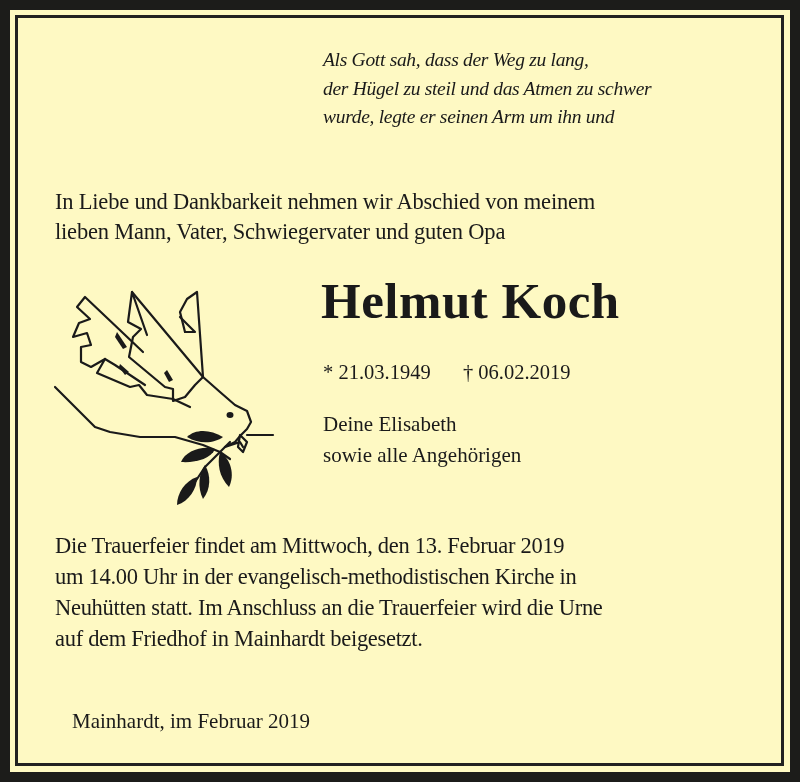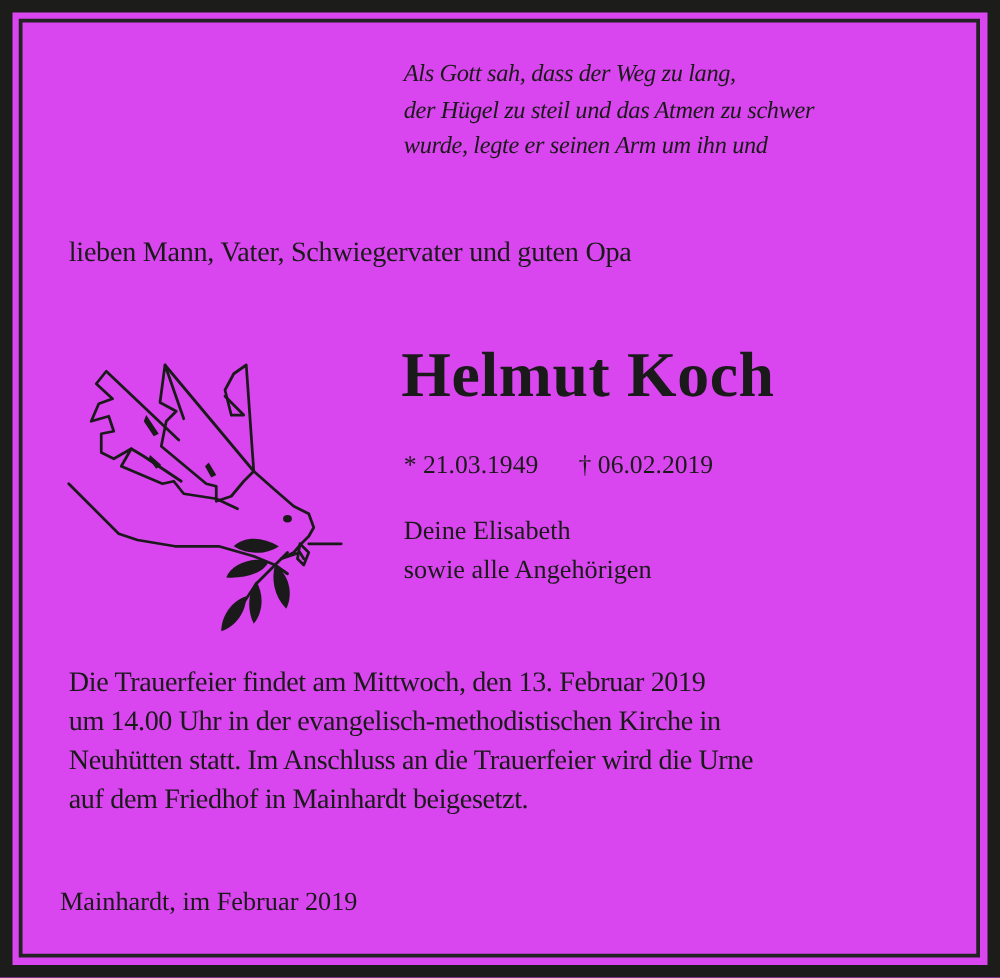--- a/index.html
+++ b/index.html
@@ -8,21 +8,21 @@
       background: #1c1c1a;
       position: relative;
       overflow: hidden;
       font-family: "Liberation Serif", "DejaVu Serif", serif;
       color: #1a1a1a;
     }
     .paper {
       position: absolute;
       left: 10px; top: 10px;
       width: 780px; height: 762px;
-      background: #d946ef;
+      background: #fef9c3;
     }
     .frame {
       position: absolute;
       left: 5px; top: 5px;
       right: 6px; bottom: 6px;
       border: 3px solid #222;
       box-sizing: border-box;
     }
     .abs { position: absolute; white-space: nowrap; }
     .quote {
@@ -62,21 +62,21 @@
     }
     .family div { height: 31px; }
     .ceremony {
       left: 45px; top: 520px;
       font-size: 22.5px;
       line-height: 31px;
       letter-spacing: -0.3px;
     }
     .ceremony div { height: 31px; }
     .closing {
-      left: 38px; top: 696px;
+      left: 62px; top: 696px;
       font-size: 21px;
       line-height: 30px;
     }
     .dove {
       position: absolute;
       left: 25px; top: 267px;
       width: 240px; height: 230px;
     }
   </style>
 </head>
@@ -85,20 +85,21 @@
 <div class="paper">
   <div class="frame"></div>
 
   <div class="abs quote">
     <div>Als Gott sah, dass der Weg zu lang,</div>
     <div>der Hügel zu steil und das Atmen zu schwer</div>
     <div>wurde, legte er seinen Arm um ihn und</div>
   </div>
 
   <div class="abs intro">
+    <div>In Liebe und Dankbarkeit nehmen wir Abschied von meinem</div>
     <div>lieben Mann, Vater, Schwiegervater und guten Opa</div>
   </div>
 
   <svg class="dove" viewBox="0 0 240 230" xmlns="http://www.w3.org/2000/svg">
     <g fill="none" stroke="#1a1a1a" stroke-width="2.2" stroke-linejoin="round" stroke-linecap="round">
 
       <path d="M108 75 L50 20 L42 30 L55 42 L44 46 L38 60 L52 56 L56 68 L46 70 L46 85 L56 90 L70 82 L62 96 L95 110 L104 108 L112 118 L138 122 L155 130"></path>
 
       <path d="M112 58 L97 15 L93 45 L106 52 L98 60 L94 80 L112 95 L130 110 L138 112 L138 124 L150 120 L160 108 L168 100"></path>
       <path d="M97 15 L168 100"></path>

